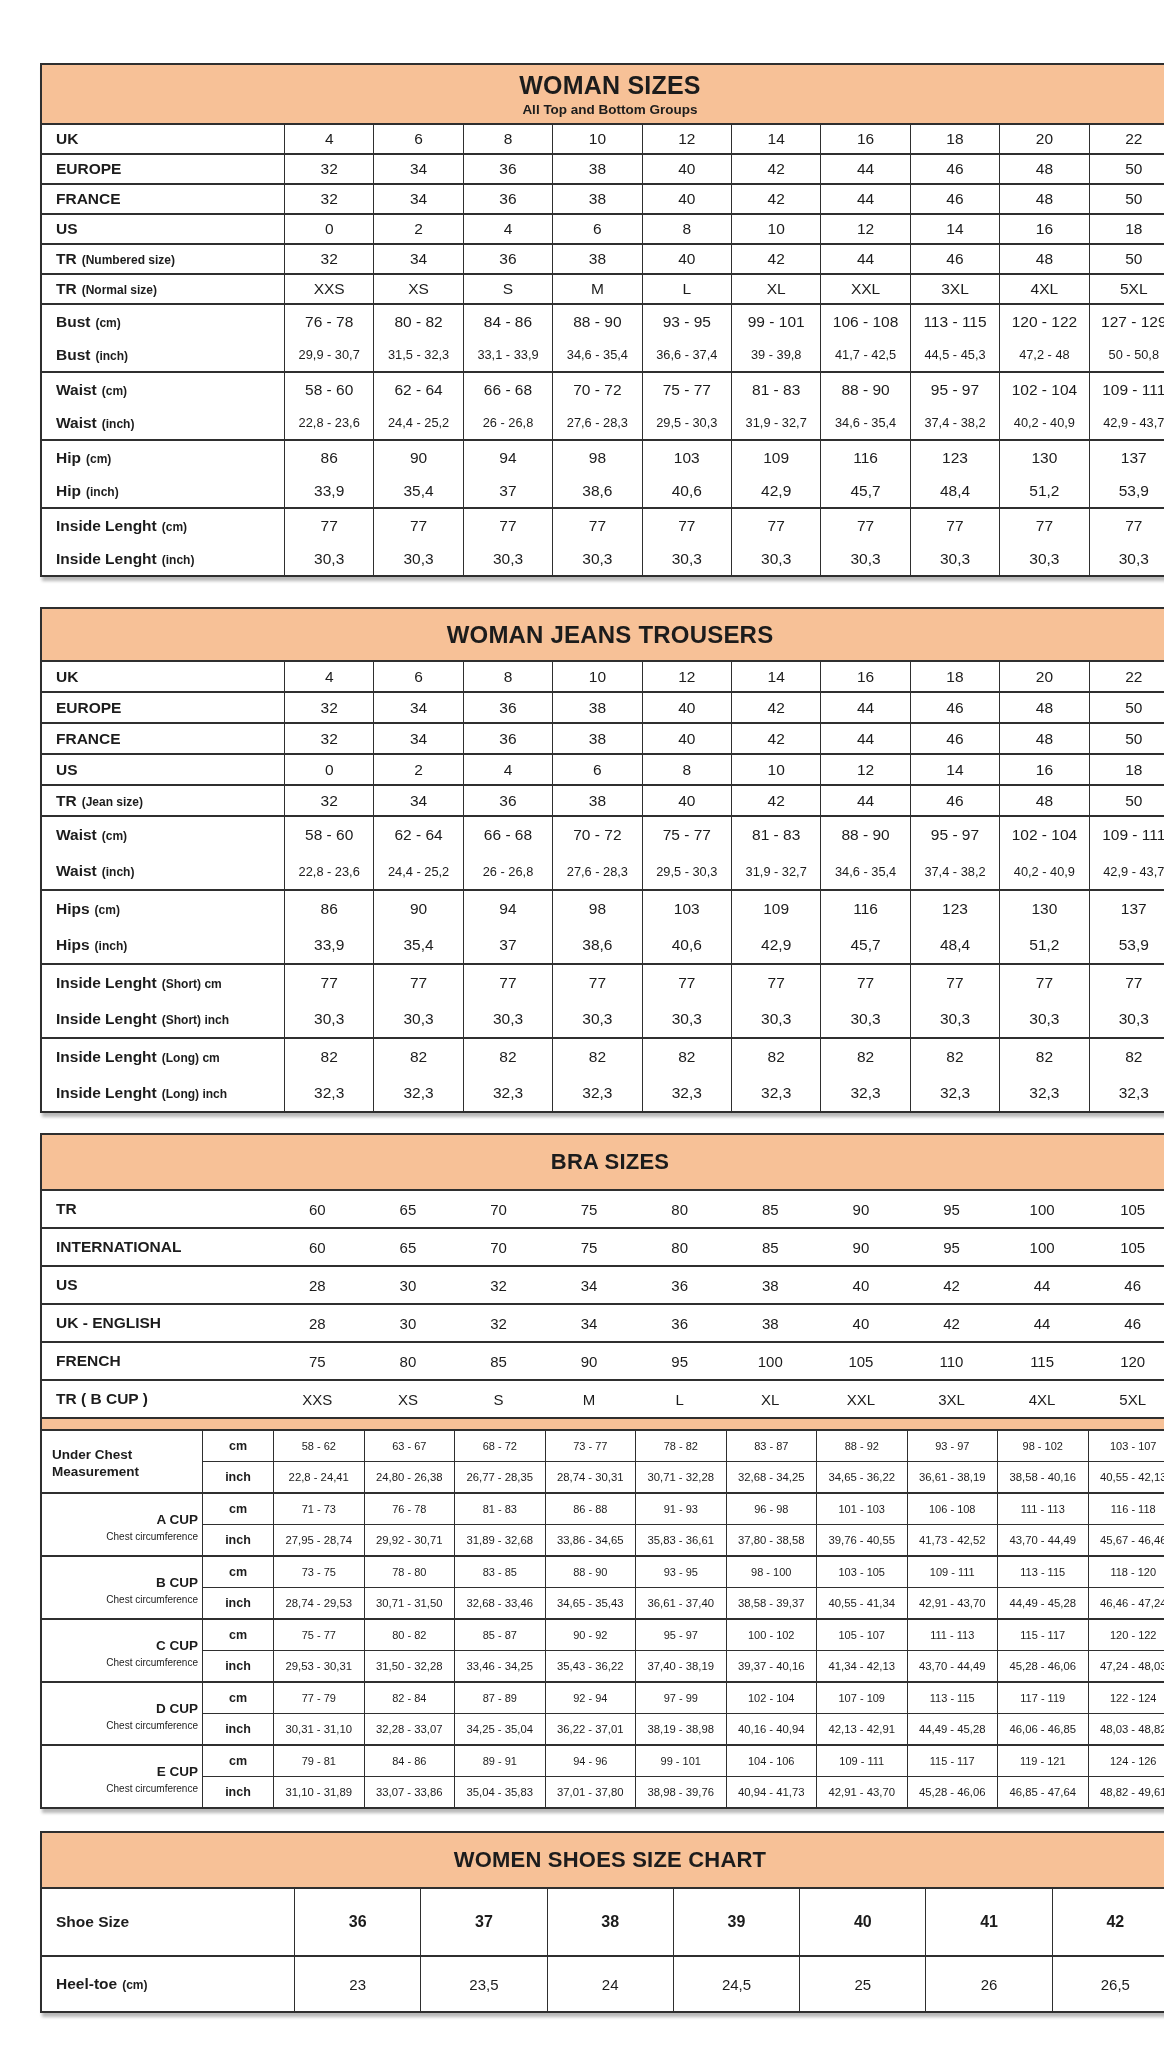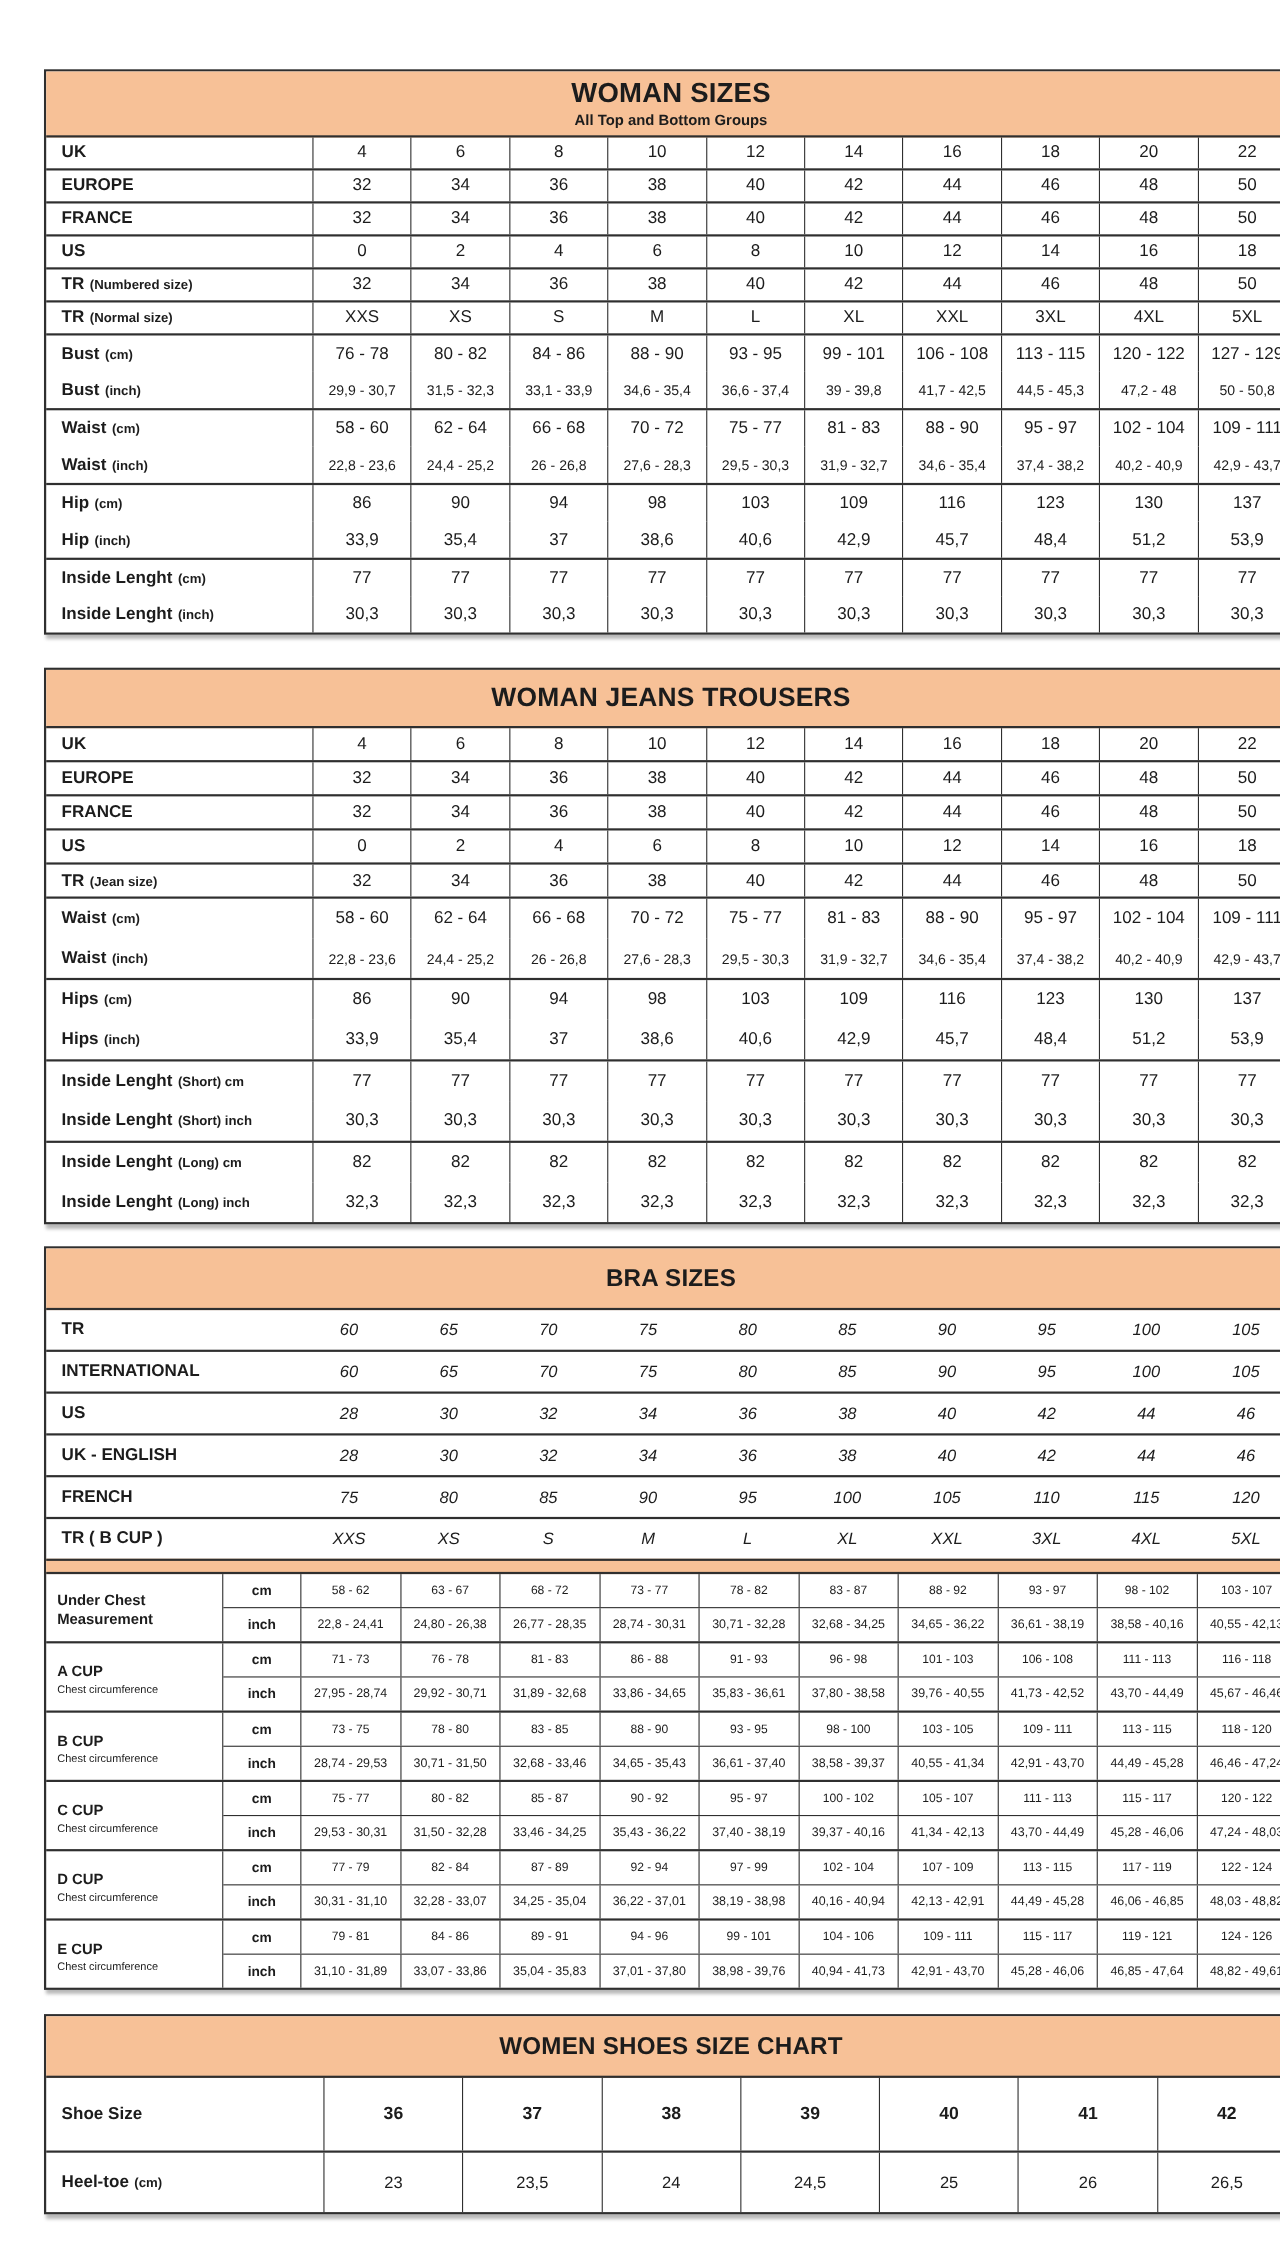--- a/index.html
+++ b/index.html
@@ -50,30 +50,30 @@
   .t-woman .block.dual .row { height: 33px; }
   .t-jeans .block.single .row { height: 29px; }
   .t-jeans .block.dual .row { height: 36px; }
   .t-shoes .block:first-child .row { height: 66px; }
   .t-shoes .block:first-child .cell { font-weight: bold; font-size: 16px; }
   .t-shoes .block:last-child .row { height: 54px; }
   .t-shoes .block:last-child .cell { font-size: 15px; }
 
   
   .bra-top .block .row { height: 36px; grid-template-columns: 230px repeat(10, 1fr); }
-  .bra-top .cell, .bra-top .lab + .cell { border-left: none !important; font-style: italic; }
+  .bra-top .cell, .bra-top .lab + .cell { border-left: none !important; }
   .bra-top .cell { font-size: 15px; }
   .bra-sep {
     height: 14px; background: var(--header-bg, #F7C197);
     border-top: 2px solid var(--border, #2f2f2f);
     border-bottom: 2px solid var(--border, #2f2f2f);
   }
   .cup-block { display: grid; grid-template-columns: 160px 1fr; }
   .cup-block + .cup-block { border-top: 2.5px solid var(--border, #2f2f2f); }
-  .cup-label { padding: 9px 4px 4px 10px; display: flex; flex-direction: column; justify-content: center; }
+  .cup-label { padding: 9px 4px 4px 10px; display: flex; flex-direction: column; justify-content: center; align-items: flex-end; }
   .cup-label-main { font-weight: bold; font-size: 13.5px; line-height: 1.25; }
   .cup-label-sub { font-size: 10px; margin-top: 2px; }
   .cup-rows { border-left: 1.5px solid var(--border, #2f2f2f); }
   .cup-row { display: grid; grid-template-columns: 70px repeat(10, 1fr); align-items: stretch; }
   .cup-row > div { display: flex; align-items: center; justify-content: center; text-align: center; height: 30px; }
   .cup-row > div + div { border-left: 1.5px solid var(--border, #2f2f2f); }
   .cup-row.inch-row { border-top: 1.5px solid var(--border, #2f2f2f); }
   .cup-row .unit { font-weight: bold; font-size: 12.5px; }
   .cup-row.cm-row .cell { font-size: 11px; }
   .cup-row.inch-row .cell { font-size: 11.3px; }

